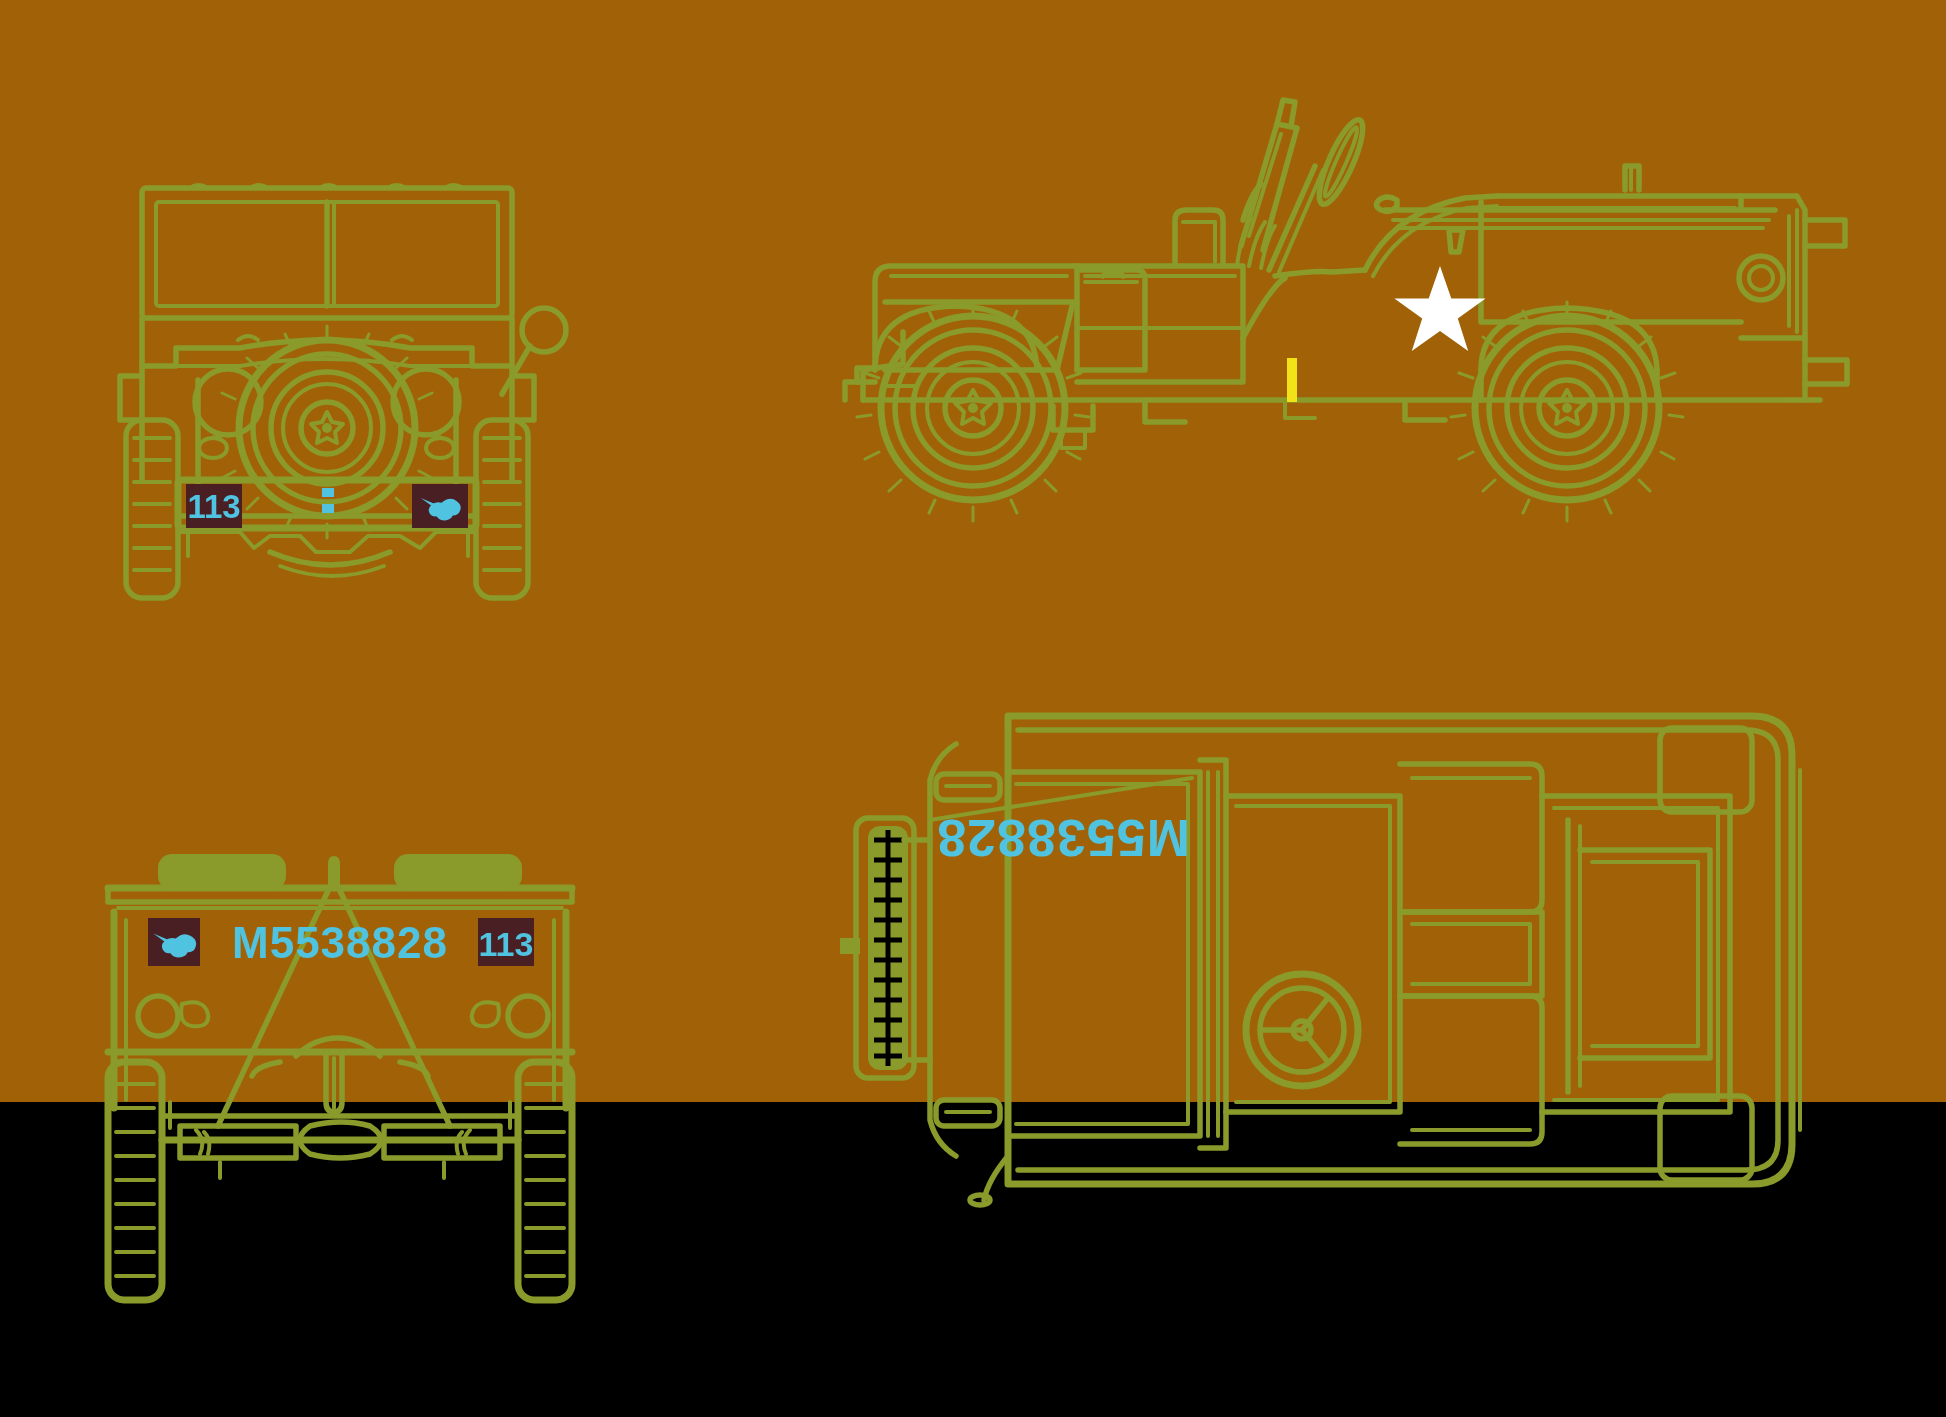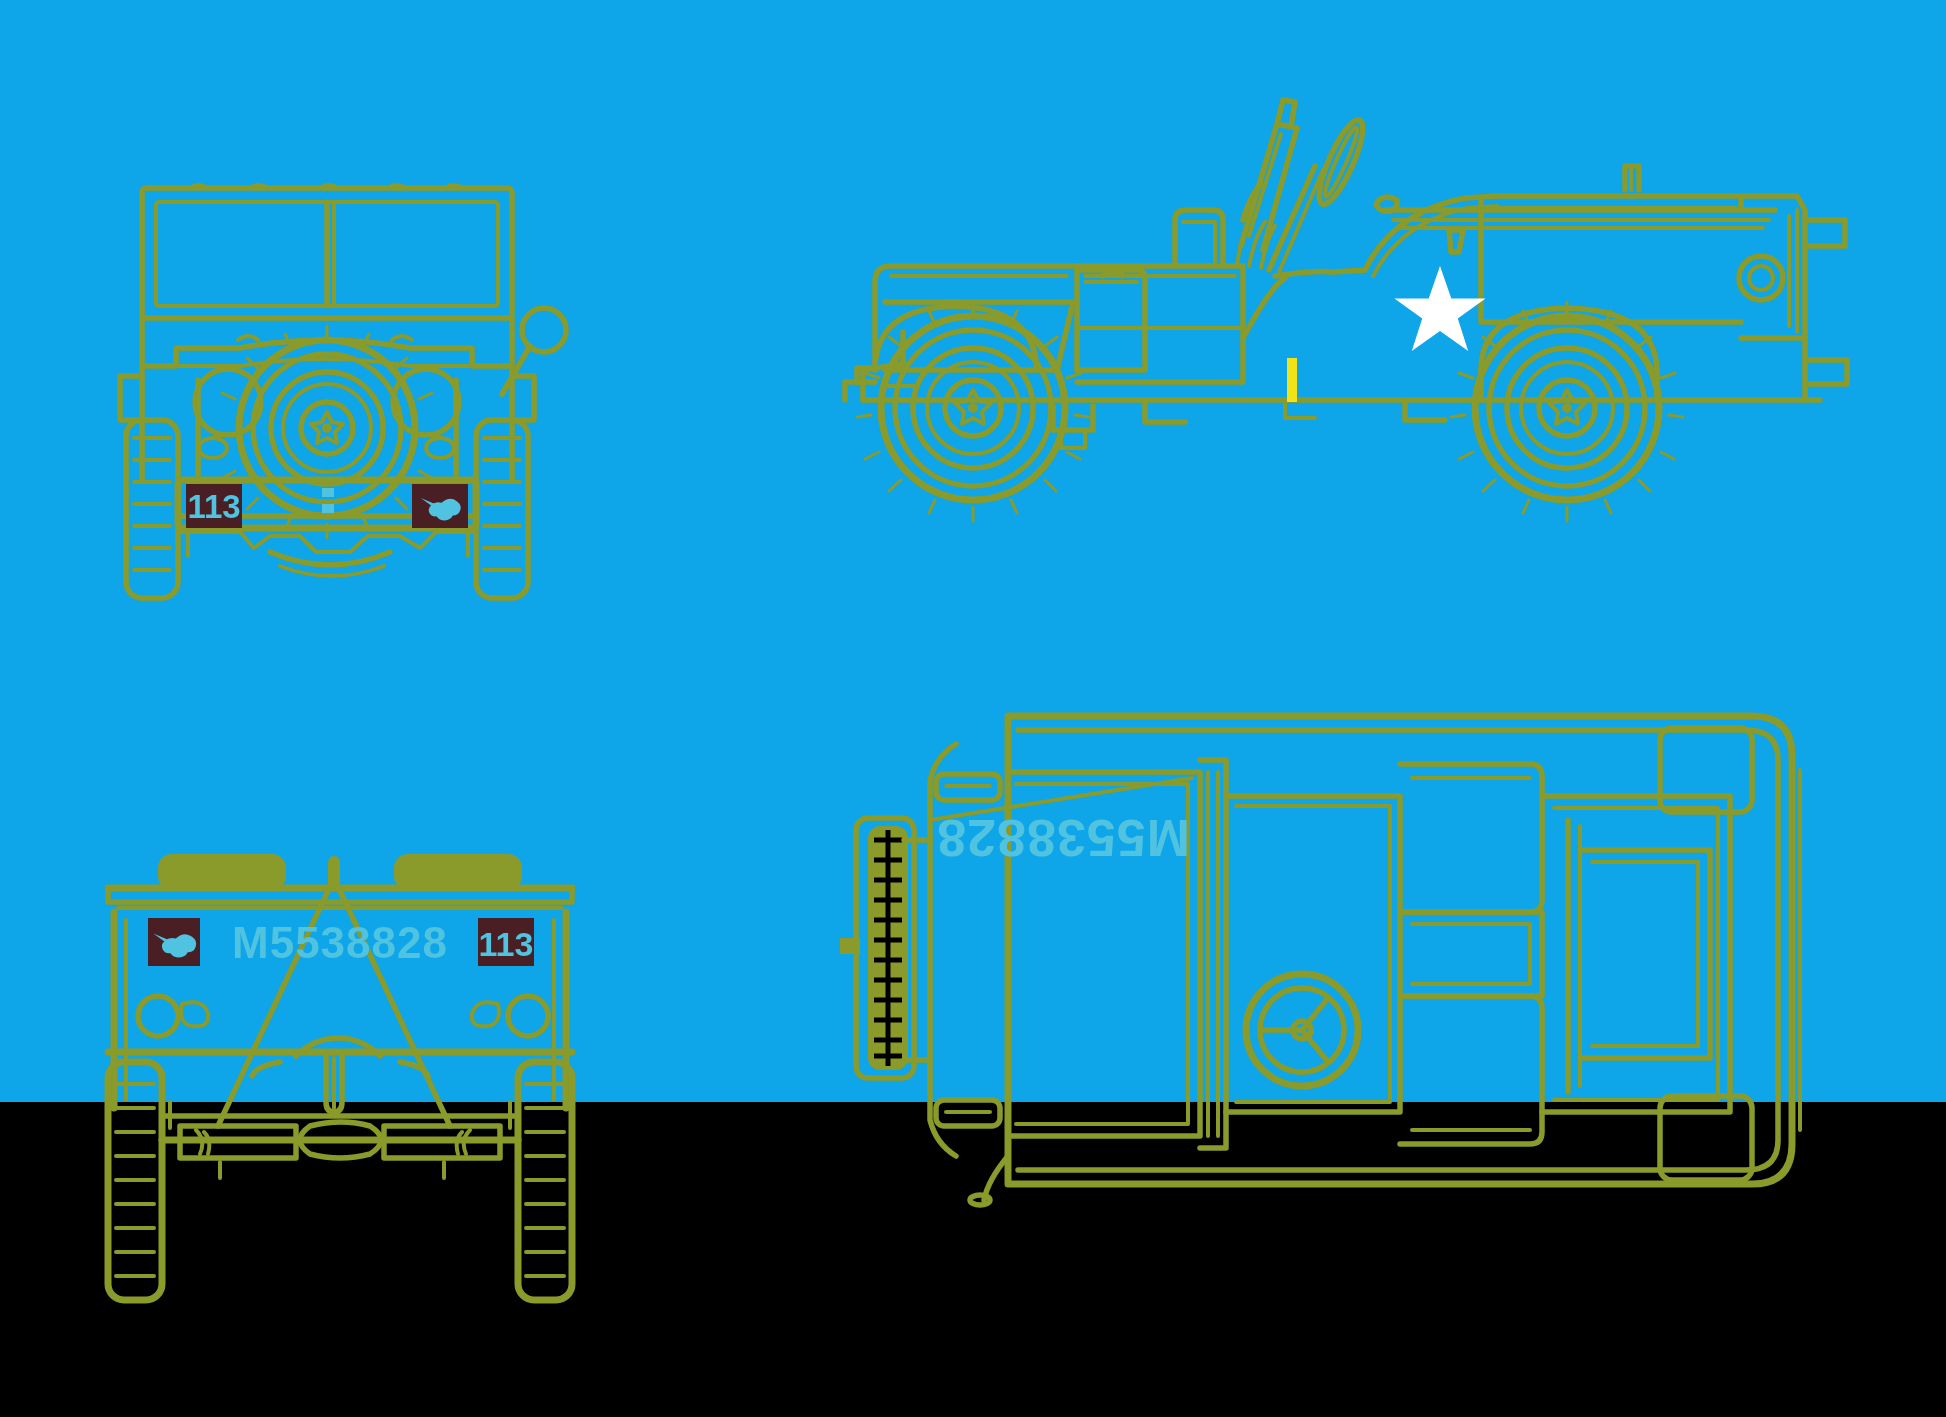--- a/index.html
+++ b/index.html
@@ -1,17 +1,17 @@
 <!DOCTYPE html>
 <html><head>
 <meta charset="utf-8">
 <style>
   html,body{margin:0;padding:0;background:#000;}
   body{width:1946px;height:1417px;overflow:hidden;font-family:"Liberation Sans",sans-serif;}
-  #sheet{position:relative;width:1946px;height:1102px;background:#0ea5e9;}
+  #sheet{position:relative;width:1946px;height:1102px;background:#a16207;}
   .view{position:absolute;}
   svg{display:block;overflow:visible;}
   .ln{fill:none;stroke:#8a9a2b;stroke-linecap:round;stroke-linejoin:round;}
   .w1{stroke-width:4;}
   .w2{stroke-width:5.5;}
   .w3{stroke-width:7;}
   .w0{stroke-width:3;}
   .fillod{fill:#8a9a2b;stroke:none;}
   .plate{fill:#4a1f24;stroke:none;}
   .cyan{fill:#4fc3e0;stroke:none;}

